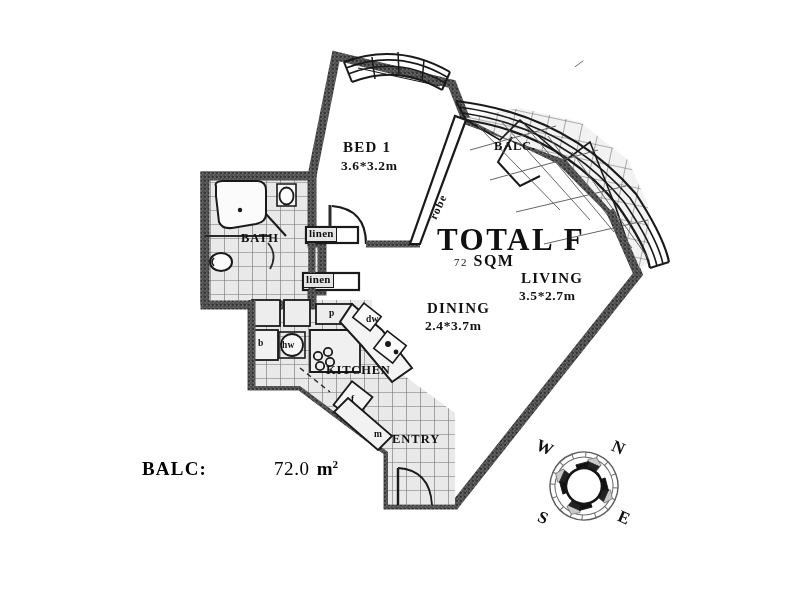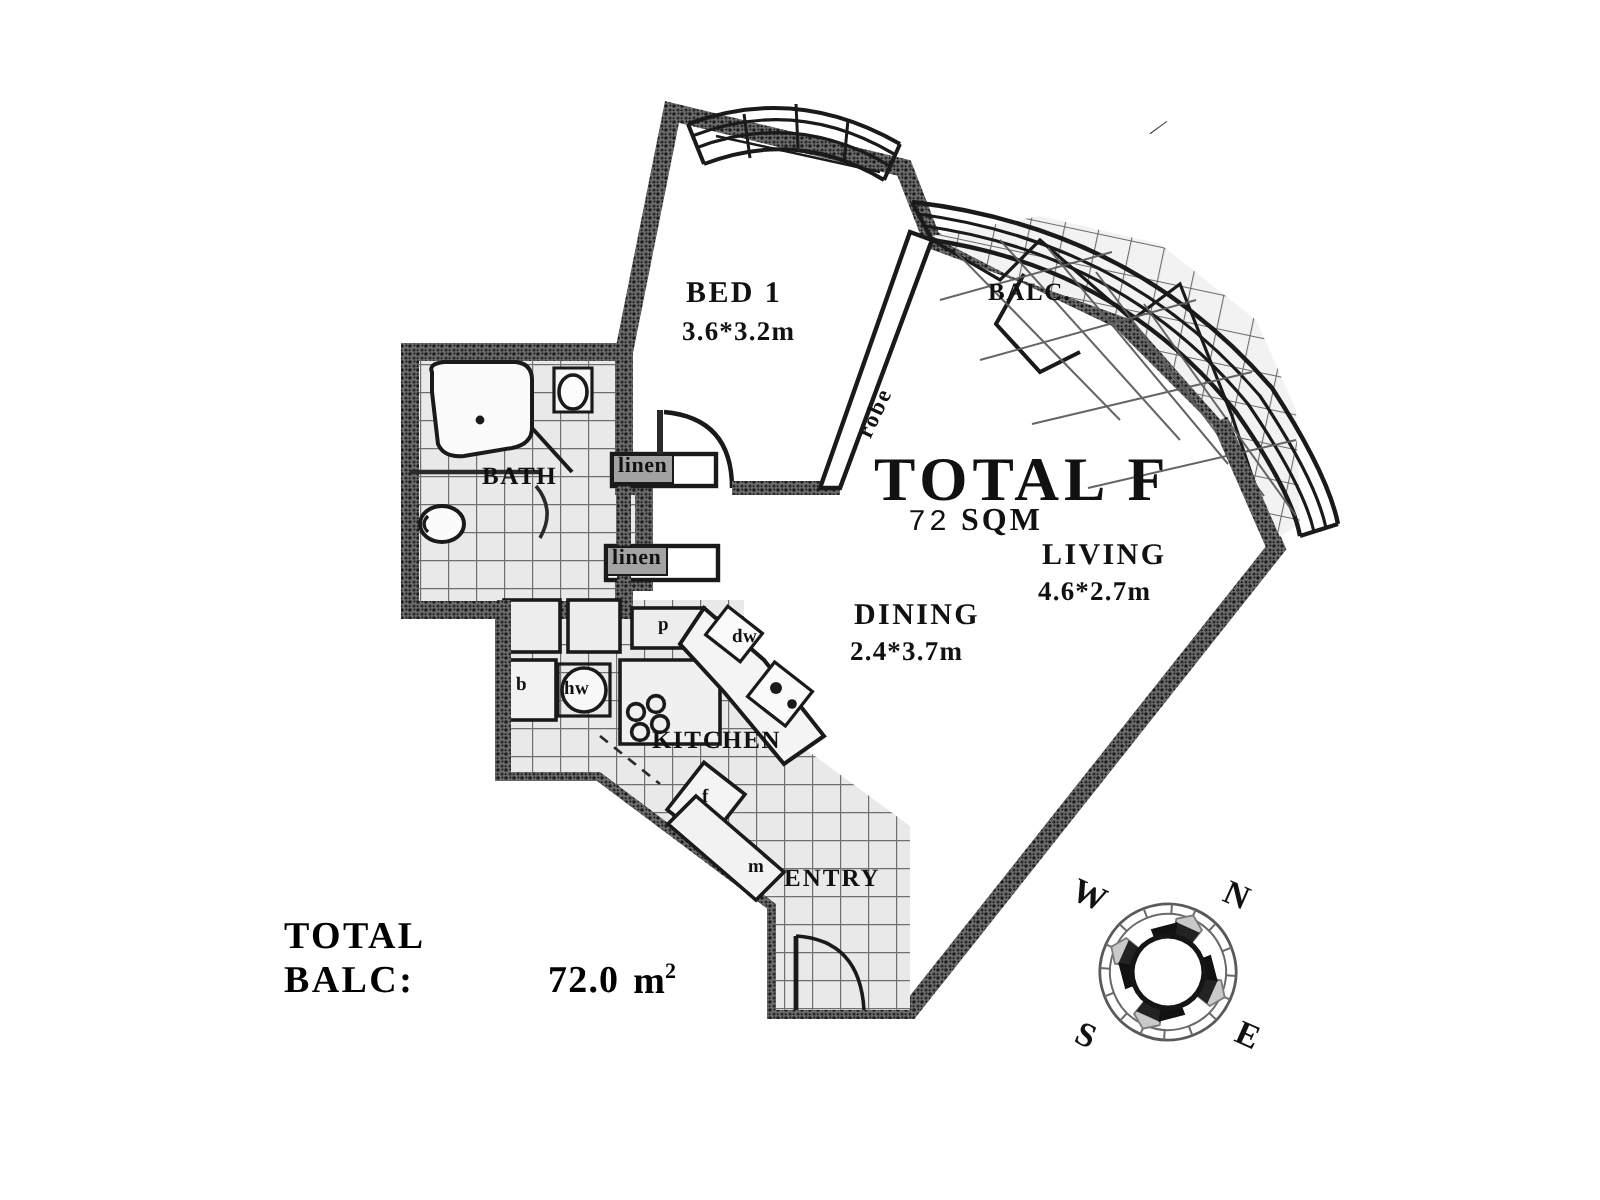--- a/index.html
+++ b/index.html
@@ -51,37 +51,36 @@
     font-weight: bold;
     font-size: 31px;
     letter-spacing: 2.5px;
   }
   .lbl-unit-sqm {
     font-weight: bold;
     font-size: 16px;
     letter-spacing: 1.5px;
   }
   .lbl-unit-sqm .num {
-    font-size: 15px;
+    font-size: 11px;
     font-weight: normal;
-    font-family: Liberation Mono, monospace;
   }
   .lbl-small-room {
     font-weight: bold;
     font-size: 12.5px;
     letter-spacing: 0.8px;
     font-family: Liberation Serif, serif;
   }
   .lbl-tiny {
     font-weight: bold;
     font-size: 9.5px;
     letter-spacing: 0.2px;
   }
   .lbl-boxed {
-    background: #a3a3a3;
+    background: #e5e5e5;
     border: 1.6px solid #1a1a1a;
     padding: 0px 2px 1px 2px;
     font-weight: bold;
     font-size: 11px;
     line-height: 1.05;
     letter-spacing: 0.3px;
   }
   .rot-robe {
     transform: rotate(-65deg);
     transform-origin: left top;
@@ -106,21 +105,21 @@
     display: flex;
     align-items: baseline;
   }
   #total-area-block .ta-label {
     font-weight: bold;
     font-size: 19px;
     letter-spacing: 1.2px;
     width: 132px;
   }
   #total-area-block .ta-value {
-    font-weight: bold;
+    font-weight: normal;
     font-size: 19px;
     letter-spacing: 0.6px;
   }
   #total-area-block .ta-unit {
     font-weight: bold;
     font-size: 19px;
     margin-left: 7px;
   }
   #total-area-block .ta-unit sup {
     font-size: 11px;
@@ -362,21 +361,21 @@
   <div class="lbl lbl-room-name" style="left:343px; top:139px;">BED 1</div>
   <div class="lbl lbl-room-dim" style="left:341px; top:158px;">3.6*3.2m</div>
 
   <div class="lbl lbl-unit-title" style="left:437px; top:222px;">TOTAL F</div>
   <div class="lbl lbl-unit-sqm" style="left:454px; top:252px;">
     <span class="num">72</span>
     <span>SQM</span>
   </div>
 
   <div class="lbl lbl-room-name" style="left:521px; top:270px;text-align:center;">LIVING</div>
-  <div class="lbl lbl-room-dim" style="left:519px; top:288px;">4.6*2.7m</div>
+  <div class="lbl lbl-room-dim" style="left:519px; top:288px;">3.5*2.7m</div>
 
   <div class="lbl lbl-room-name" style="left:427px; top:300px;">DINING</div>
   <div class="lbl lbl-room-dim" style="left:425px; top:318px;">2.4*3.7m</div>
 
   <div class="lbl lbl-small-room" style="left:241px; top:231px;">BATH</div>
 
   <div class="lbl lbl-small-room" style="left:326px; top:363px;">KITCHEN</div>
 
   <div class="lbl lbl-entry" style="left:392px; top:432px;">ENTRY</div>
 
@@ -390,23 +389,20 @@
   <div class="lbl lbl-tiny" style="left:329px; top:308px;">p</div>
   <div class="lbl lbl-tiny" style="left:366px; top:314px;">dw</div>
   <div class="lbl lbl-tiny" style="left:351px; top:394px;">f</div>
   <div class="lbl lbl-tiny" style="left:374px; top:429px;">m</div>
   <div class="lbl lbl-tiny" style="left:258px; top:338px;">b</div>
   <div class="lbl lbl-tiny" style="left:282px; top:340px;">hw</div>
 
   <div class="stray-mark">⁄</div>
 
   <div id="total-area-block">
-    <div class="ta-line">
-      <span class="ta-label">TOTAL</span>
-    </div>
     <div class="ta-line">
       <span class="ta-label">BALC:</span>
       <span class="ta-value">72.0</span>
       <span class="ta-unit"><span>m</span><sup>2</sup></span>
     </div>
   </div>
 
   <div id="compass">
     <svg viewBox="0 0 112 108" xmlns="http://www.w3.org/2000/svg">
       <g transform="translate(56,54) rotate(24)">

